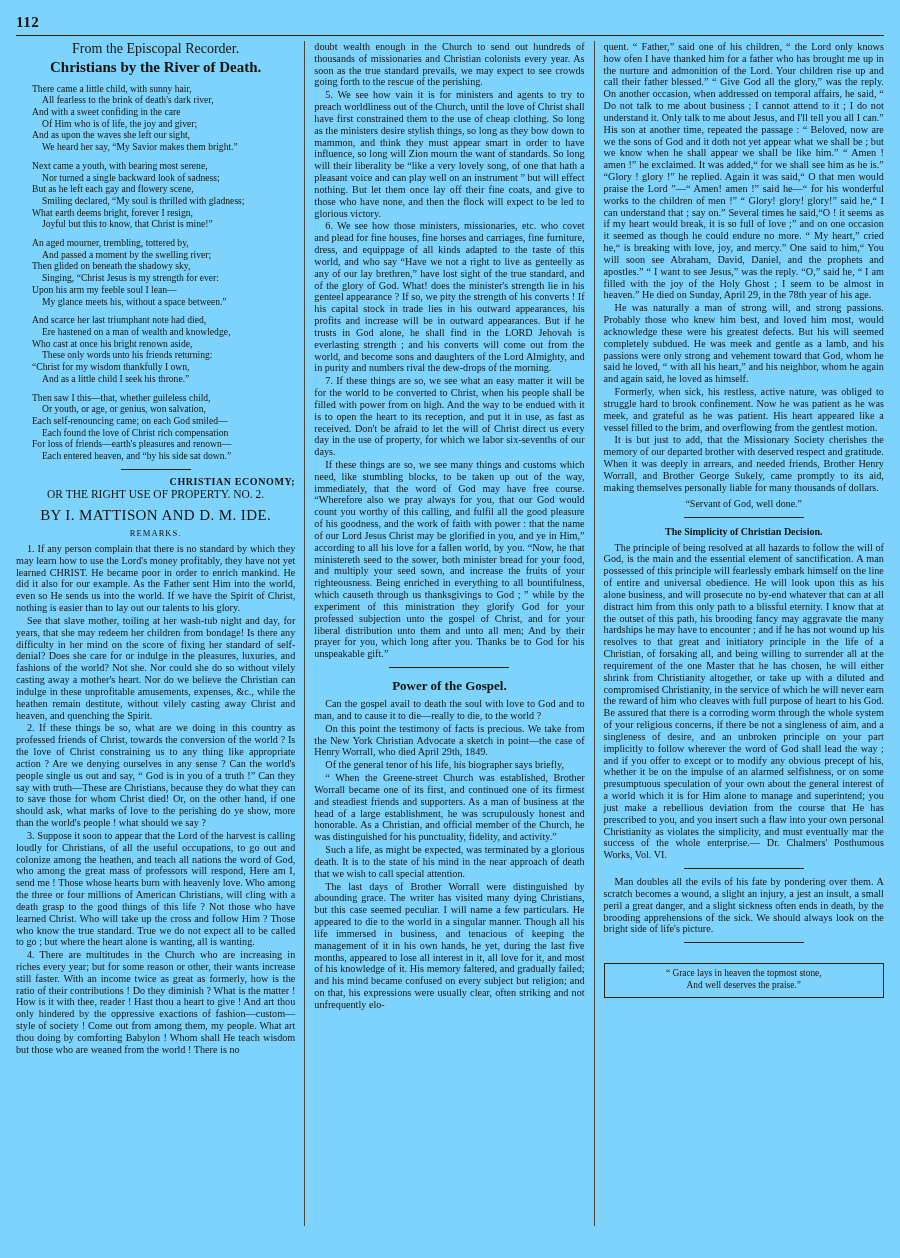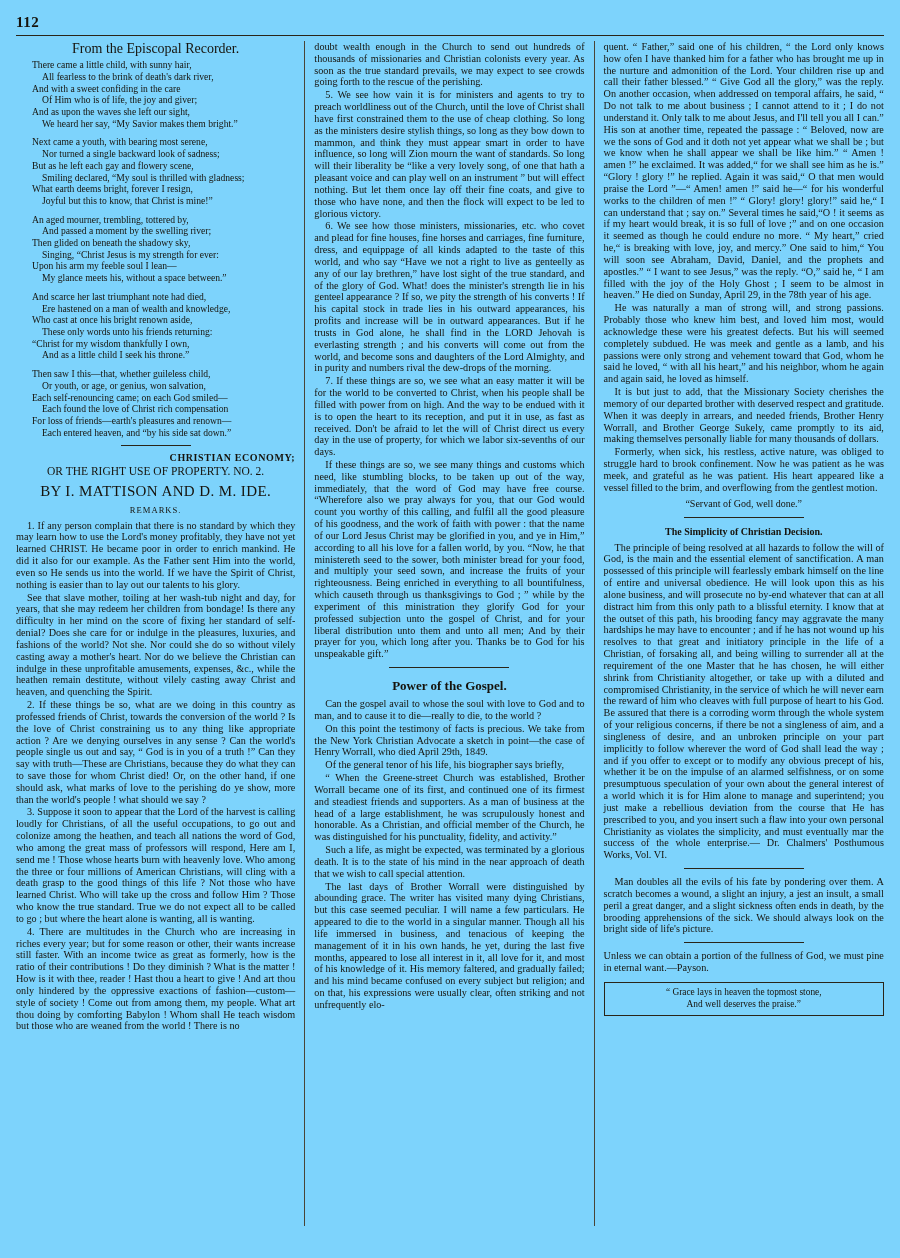--- a/index.html
+++ b/index.html
@@ -144,40 +144,41 @@
     margin: 8px 0 4px 0;
   }
   .sig {
     text-align: center;
     font-size: 10px;
     margin: 5px 0 4px 0;
   }
   .closing-box {
     border: 1px solid #2a2418;
     padding: 4px 6px 5px 6px;
-    margin-top: 8px;
+    margin-top: 20px;
     font-size: 9.4px;
     text-align: center;
     line-height: 1.25;
   }
 </style>
 </head>
 <body>
 
 <div class="page">
 
   <div class="masthead">
     <div class="folio">112</div>
     <div class="masthead-spacer"></div>
   </div>
 
   <div class="columns">
 
     <div class="col c1">
       <div class="src-line">From the Episcopal Recorder.</div>
+      <div class="poem-title">Christians by the River of Death.</div>
 
       <div class="poem">
         <div class="stanza">
           <span class="v">There came a little child, with sunny hair,</span>
           <span class="v ind">All fearless to the brink of death's dark river,</span>
           <span class="v">And with a sweet confiding in the care</span>
           <span class="v ind">Of Him who is of life, the joy and giver;</span>
           <span class="v">And as upon the waves she left our sight,</span>
           <span class="v ind">We heard her say, “My Savior makes them bright.”</span>
         </div>
@@ -233,49 +234,48 @@
       <p class="noind">doubt wealth enough in the Church to send out hundreds of thousands of missionaries and Christian colonists every year.  As soon as the true standard prevails, we may expect to see crowds going forth to the rescue of the perishing.</p>
       <p>5. We see how vain it is for ministers and agents to try to preach worldliness out of the Church, until the love of Christ shall have first constrained them to the use of cheap clothing.  So long as the ministers desire stylish things, so long as they bow down to mammon, and think they must appear smart in order to have influence, so long will Zion mourn the want of standards.  So long will their liberality be “like a very lovely song, of one that hath a pleasant voice and can play well on an instrument ” but will effect nothing.  But let them once lay off their fine coats, and give to those who have none, and then the flock will expect to be led to glorious victory.</p>
       <p>6. We see how those ministers, missionaries, etc. who covet and plead for fine houses, fine horses and carriages, fine furniture, dress, and equippage of all kinds adapted to the taste of this world, and who say “Have we not a right to live as genteelly as any of our lay brethren,” have lost sight of the true standard, and of the glory of God.  What!  does the minister's strength lie in his genteel appearance ?  If so, we pity the strength of his converts !  If his capital stock in trade lies in his outward appearances, his profits and increase will be in outward appearances.  But if he trusts in God alone, he shall find in the LORD Jehovah is everlasting strength ; and his converts will come out from the world, and become sons and daughters of the Lord Almighty, and in purity and numbers rival the dew-drops of the morning.</p>
       <p>7. If these things are so, we see what an easy matter it will be for the world to be converted to Christ, when his people shall be filled with power from on high.  And the way to be endued with it is to open the heart to its reception, and put it in use, as fast as received.  Don't be afraid to let the will of Christ direct us every day in the use of property, for which we labor six-sevenths of our days.</p>
       <p>If these things are so, we see many things and customs which need, like stumbling blocks, to be taken up out of the way, immediately, that the word of God may have free course.  “Wherefore also we pray always for you, that our God would count you worthy of this calling, and fulfil all the good pleasure of his goodness, and the work of faith with power : that the name of our Lord Jesus Christ may be glorified in you, and ye in Him,” according to all his love for a fallen world, by you.  “Now, he that ministereth seed to the sower, both minister bread for your food, and multiply your seed sown, and increase the fruits of your righteousness.  Being enriched in everything to all bountifulness, which causeth through us thanksgivings to God ; ” while by the experiment of this ministration they glorify God for your professed subjection unto the gospel of Christ, and for your liberal distribution unto them and unto all men; And by their prayer for you, which long after you.  Thanks be to God for his unspeakable gift.”</p>
 
       <div class="rule-mid"></div>
 
       <div class="head-center">Power of the Gospel.</div>
 
-      <p>Can the gospel avail to whose the soul with love to God and to man, and to cause it to die—really to die, to the world ?</p>
+      <p>Can the gospel avail to death the soul with love to God and to man, and to cause it to die—really to die, to the world ?</p>
       <p>On this point the testimony of facts is precious.  We take from the New York Christian Advocate a sketch in point—the case of Henry Worrall, who died April 29th, 1849.</p>
       <p>Of the general tenor of his life, his biographer says briefly,</p>
       <p>“ When the Greene-street Church was established, Brother Worrall became one of its first, and continued one of its firmest and steadiest friends and supporters.  As a man of business at the head of a large establishment, he was scrupulously honest and honorable.  As a Christian, and official member of the Church, he was distinguished for his punctuality, fidelity, and activity.”</p>
       <p>Such a life, as might be expected, was terminated by a glorious death.  It is to the state of his mind in the near approach of death that we wish to call special attention.</p>
       <p>The last days of Brother Worrall were distinguished by abounding grace.  The writer has visited many dying Christians, but this case seemed peculiar.  I will name a few particulars.  He appeared to die to the world in a singular manner.  Though all his life immersed in business, and tenacious of keeping the management of it in his own hands, he yet, during the last five months, appeared to lose all interest in it, all love for it, and most of his knowledge of it.  His memory faltered, and gradually failed; and his mind became confused on every subject but religion; and on that, his expressions were usually clear, often striking and not unfrequently elo-</p>
     </div>
 
     <div class="col c3">
       <p class="noind">quent.  “ Father,” said one of his children, “ the Lord only knows how ofen I have thanked him for a father who has brought me up in the nurture and admonition of the Lord.  Your children rise up and call their father blessed.”  “ Give God all the glory,” was the reply.  On another occasion, when addressed on temporal affairs, he said, “ Do not talk to me about business ; I cannot attend to it ; I do not understand it.  Only talk to me about Jesus, and I'll tell you all I can.”  His son at another time, repeated the passage : “ Beloved, now are we the sons of God and it doth not yet appear what we shall be ; but we know when he shall appear we shall be like him.”  “ Amen ! amen !” he exclaimed.  It was added,“ for we shall see him as he is.”  “Glory ! glory !” he replied.  Again it was said,“ O that men would praise the Lord ”—“ Amen! amen !” said he—“ for his wonderful works to the children of men !”  “ Glory! glory!  glory!” said he,“ I can understand that ; say on.”  Several times he said,“O ! it seems as if my heart would break, it is so full of love ;” and on one occasion it seemed as though he could endure no more.  “ My heart,” cried he,“ is breaking with love, joy, and mercy.”  One said to him,“ You will soon see Abraham, David, Daniel, and the prophets and apostles.”  “ I want to see Jesus,” was the reply.  “O,” said he, “ I am filled with the joy of the Holy Ghost ; I seem to be almost in heaven.”  He died on Sunday, April 29, in the 78th year of his age.</p>
       <p>He was naturally a man of strong will, and strong passions.  Probably those who knew him best, and loved him most, would acknowledge these were his greatest defects.  But his will seemed completely subdued.  He was meek and gentle as a lamb, and his passions were only strong and vehement toward that God, whom he said he loved, “ with all his heart,” and his neighbor, whom he again and again said, he loved as himself.</p>
+      <p>Formerly, when sick, his restless, active nature, was obliged to struggle hard to brook confinement.  Now he was patient as he was meek, and grateful as he was patient.  His heart appeared like a vessel filled to the brim, and overflowing from the gentlest motion.</p>
       <p>It is but just to add, that the Missionary Society cherishes the memory of our departed brother with deserved respect and gratitude.  When it was deeply in arrears, and needed friends, Brother Henry Worrall, and Brother George Sukely, came promptly to its aid, making themselves personally liable for many thousands of dollars.</p>
-      <p>Formerly, when sick, his restless, active nature, was obliged to struggle hard to brook confinement.  Now he was patient as he was meek, and grateful as he was patient.  His heart appeared like a vessel filled to the brim, and overflowing from the gentlest motion.</p>
 
       <div class="sig">“Servant of God, well done.”</div>
 
       <div class="rule-mid"></div>
 
       <div class="head-small">The Simplicity of Christian Decision.</div>
 
       <p>The principle of being resolved at all hazards to follow the will of God, is the main and the essential element of sanctification.  A man possessed of this principle will fearlessly embark himself on the line of entire and universal obedience.  He will look upon this as his alone business, and will prosecute no by-end whatever that can at all distract him from this only path to a blissful eternity.  I know that at the outset of this path, his brooding fancy may aggravate the many hardships he may have to encounter ; and if he has not wound up his resolves to that great and initiatory principle in the life of a Christian, of forsaking all, and being willing to surrender all at the requirement of the one Master that he has chosen, he will either shrink from Christianity altogether, or take up with a diluted and compromised Christianity, in the service of which he will never earn the reward of him who cleaves with full purpose of heart to his God.  Be assured that there is a corroding worm through the whole system of your religious concerns, if there be not a singleness of aim, and a singleness of desire, and an unbroken principle on your part implicitly to follow wherever the word of God shall lead the way ; and if you offer to except or to modify any obvious precept of his, whether it be on the impulse of an alarmed selfishness, or on some presumptuous speculation of your own about the general interest of a world which it is for Him alone to manage and superintend; you just make a rebellious deviation from the course that He has prescribed to you, and you insert such a flaw into your own personal Christianity as violates the simplicity, and must eventually mar the success of the whole enterprise.— Dr. Chalmers' Posthumous Works, Vol. VI.</p>
 
       <div class="rule-mid"></div>
 
       <p>Man doubles all the evils of his fate by pondering over them.  A scratch becomes a wound, a slight an injury, a jest an insult, a small peril a great danger, and a slight sickness often ends in death, by the brooding apprehensions of the sick.  We should always look on the bright side of life's picture.</p>
 
       <div class="rule-mid"></div>
 
-      <p class="noind">Unless we can obtain a portion of the fullness of God, we must pine in eternal want.—Payson.</p>
 
       <div class="closing-box">
         <div>“ Grace lays in heaven the topmost stone,</div>
         <div>And well deserves the praise.”</div>
       </div>
     </div>
 
   </div>
 </div>
 

